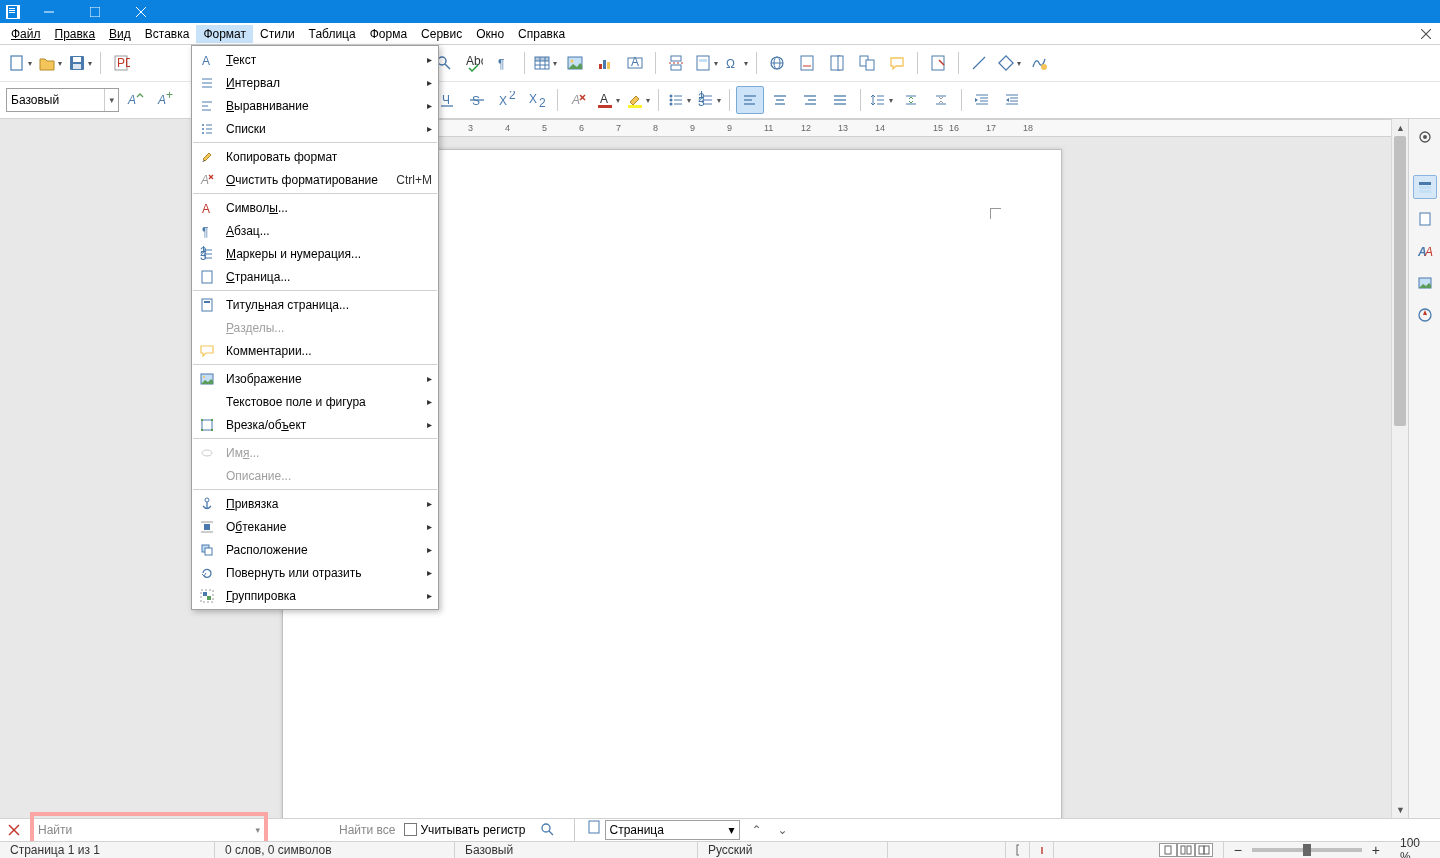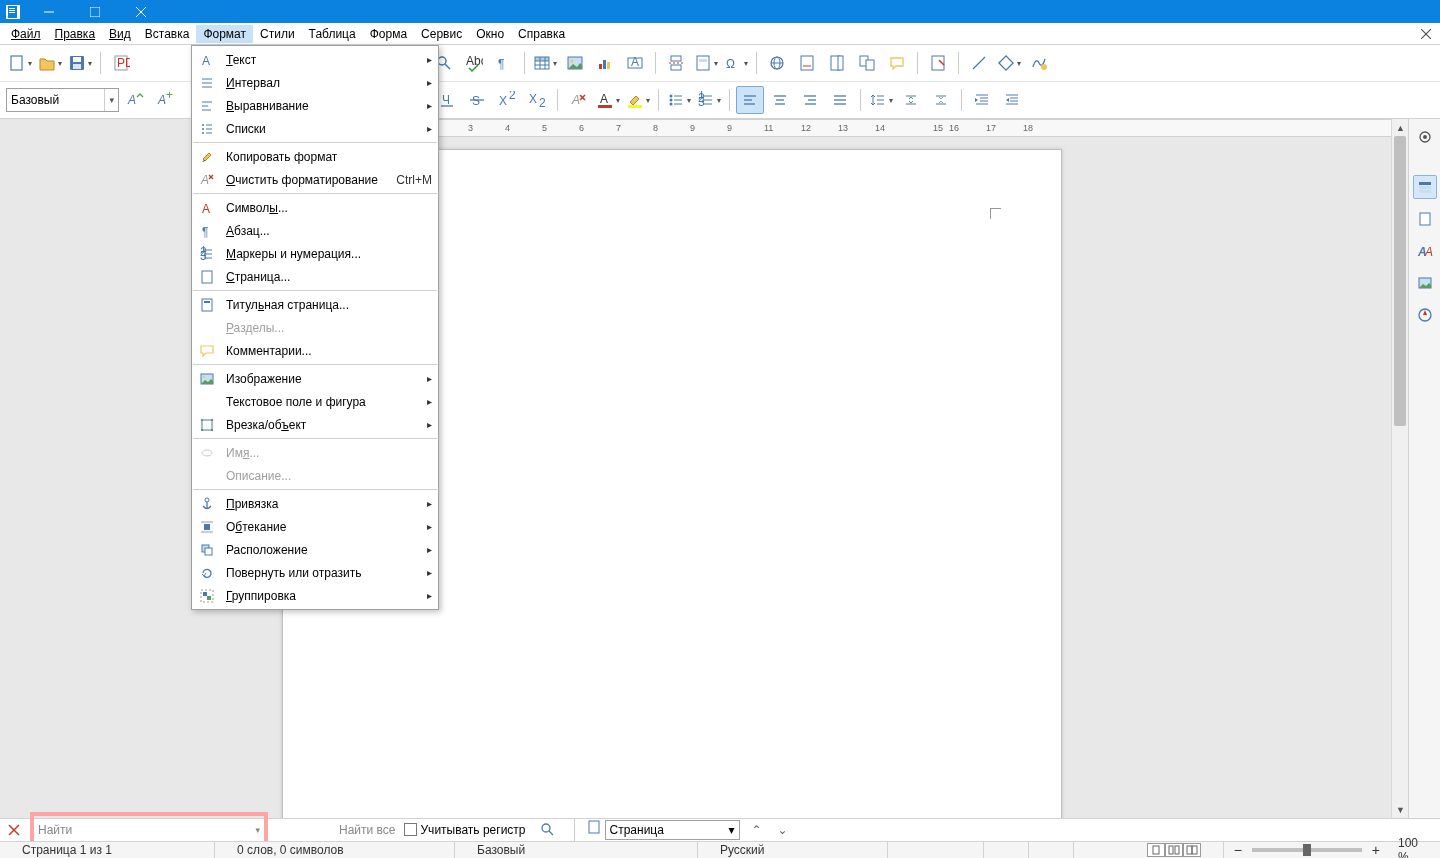--- a/index.html
+++ b/index.html
@@ -37,21 +37,21 @@
 .scroll-thumb{position:absolute;top:17px;left:2px;right:2px;height:290px;background:#c0c0c0;border-radius:2px}
 .findbar{position:absolute;bottom:17px;left:0;right:0;height:23px;background:#fff;border-top:1px solid #d0d2d4;display:flex;align-items:center;padding:0 6px;gap:8px}
 .findclose{width:16px;height:16px;display:flex;align-items:center;justify-content:center;color:#c0392b}
 .findinput{width:238px;height:36px;border:4px solid #fca5a5;padding:0 4px;font-size:12px;color:#888;display:flex;align-items:center}
 .findinput .dd{margin-left:auto;font-size:9px}
 .findlabel{color:#888;font-size:12px}
 .checkbox{width:13px;height:13px;border:1px solid #777;background:#fff;display:inline-block;margin-right:4px}
 .nav-combo{width:135px;height:20px;border:1px solid #a0a0a0;display:flex;align-items:center;padding:0 4px;font-size:12px}
 .navbtn{width:18px;height:18px;display:flex;align-items:center;justify-content:center;color:#666;font-size:12px}
 .statusbar{position:absolute;bottom:0;left:0;right:0;height:17px;background:#f5f5f5;border-top:1px solid #d0d2d4;display:flex;align-items:center;font-size:11px;color:#333}
-.statusitem{padding:0 22px;border-right:1px solid #d0d2d4;height:100%;display:flex;align-items:center}
+.statusitem{padding:0 10px;border-right:1px solid #d0d2d4;height:100%;display:flex;align-items:center}
 .statusbar .spacer{flex:1}
 .zoomslider{width:110px;height:4px;background:#c0c0c0;position:relative;margin:0 6px}
 .zoomslider .knob{position:absolute;left:50%;top:-4px;width:8px;height:12px;background:#666;transform:translateX(-50%)}
 .dropdown{position:absolute;top:45px;left:191px;width:248px;background:#fff;border:1px solid #a0a0a0;box-shadow:2px 2px 6px rgba(0,0,0,.25);z-index:100;padding:2px 0}
 .ddrow{display:flex;align-items:center;height:23px;padding:0 6px;gap:10px;position:relative}
 .ddrow.disabled{color:#a0a0a0}
 .ddrow .ico{width:18px;height:18px;display:flex;align-items:center;justify-content:center;flex-shrink:0}
 .ddrow .lbl{flex:1;font-size:12px}
 .ddrow .lbl .u{text-decoration:underline}
 .ddrow .shortcut{font-size:12px;color:#333}

